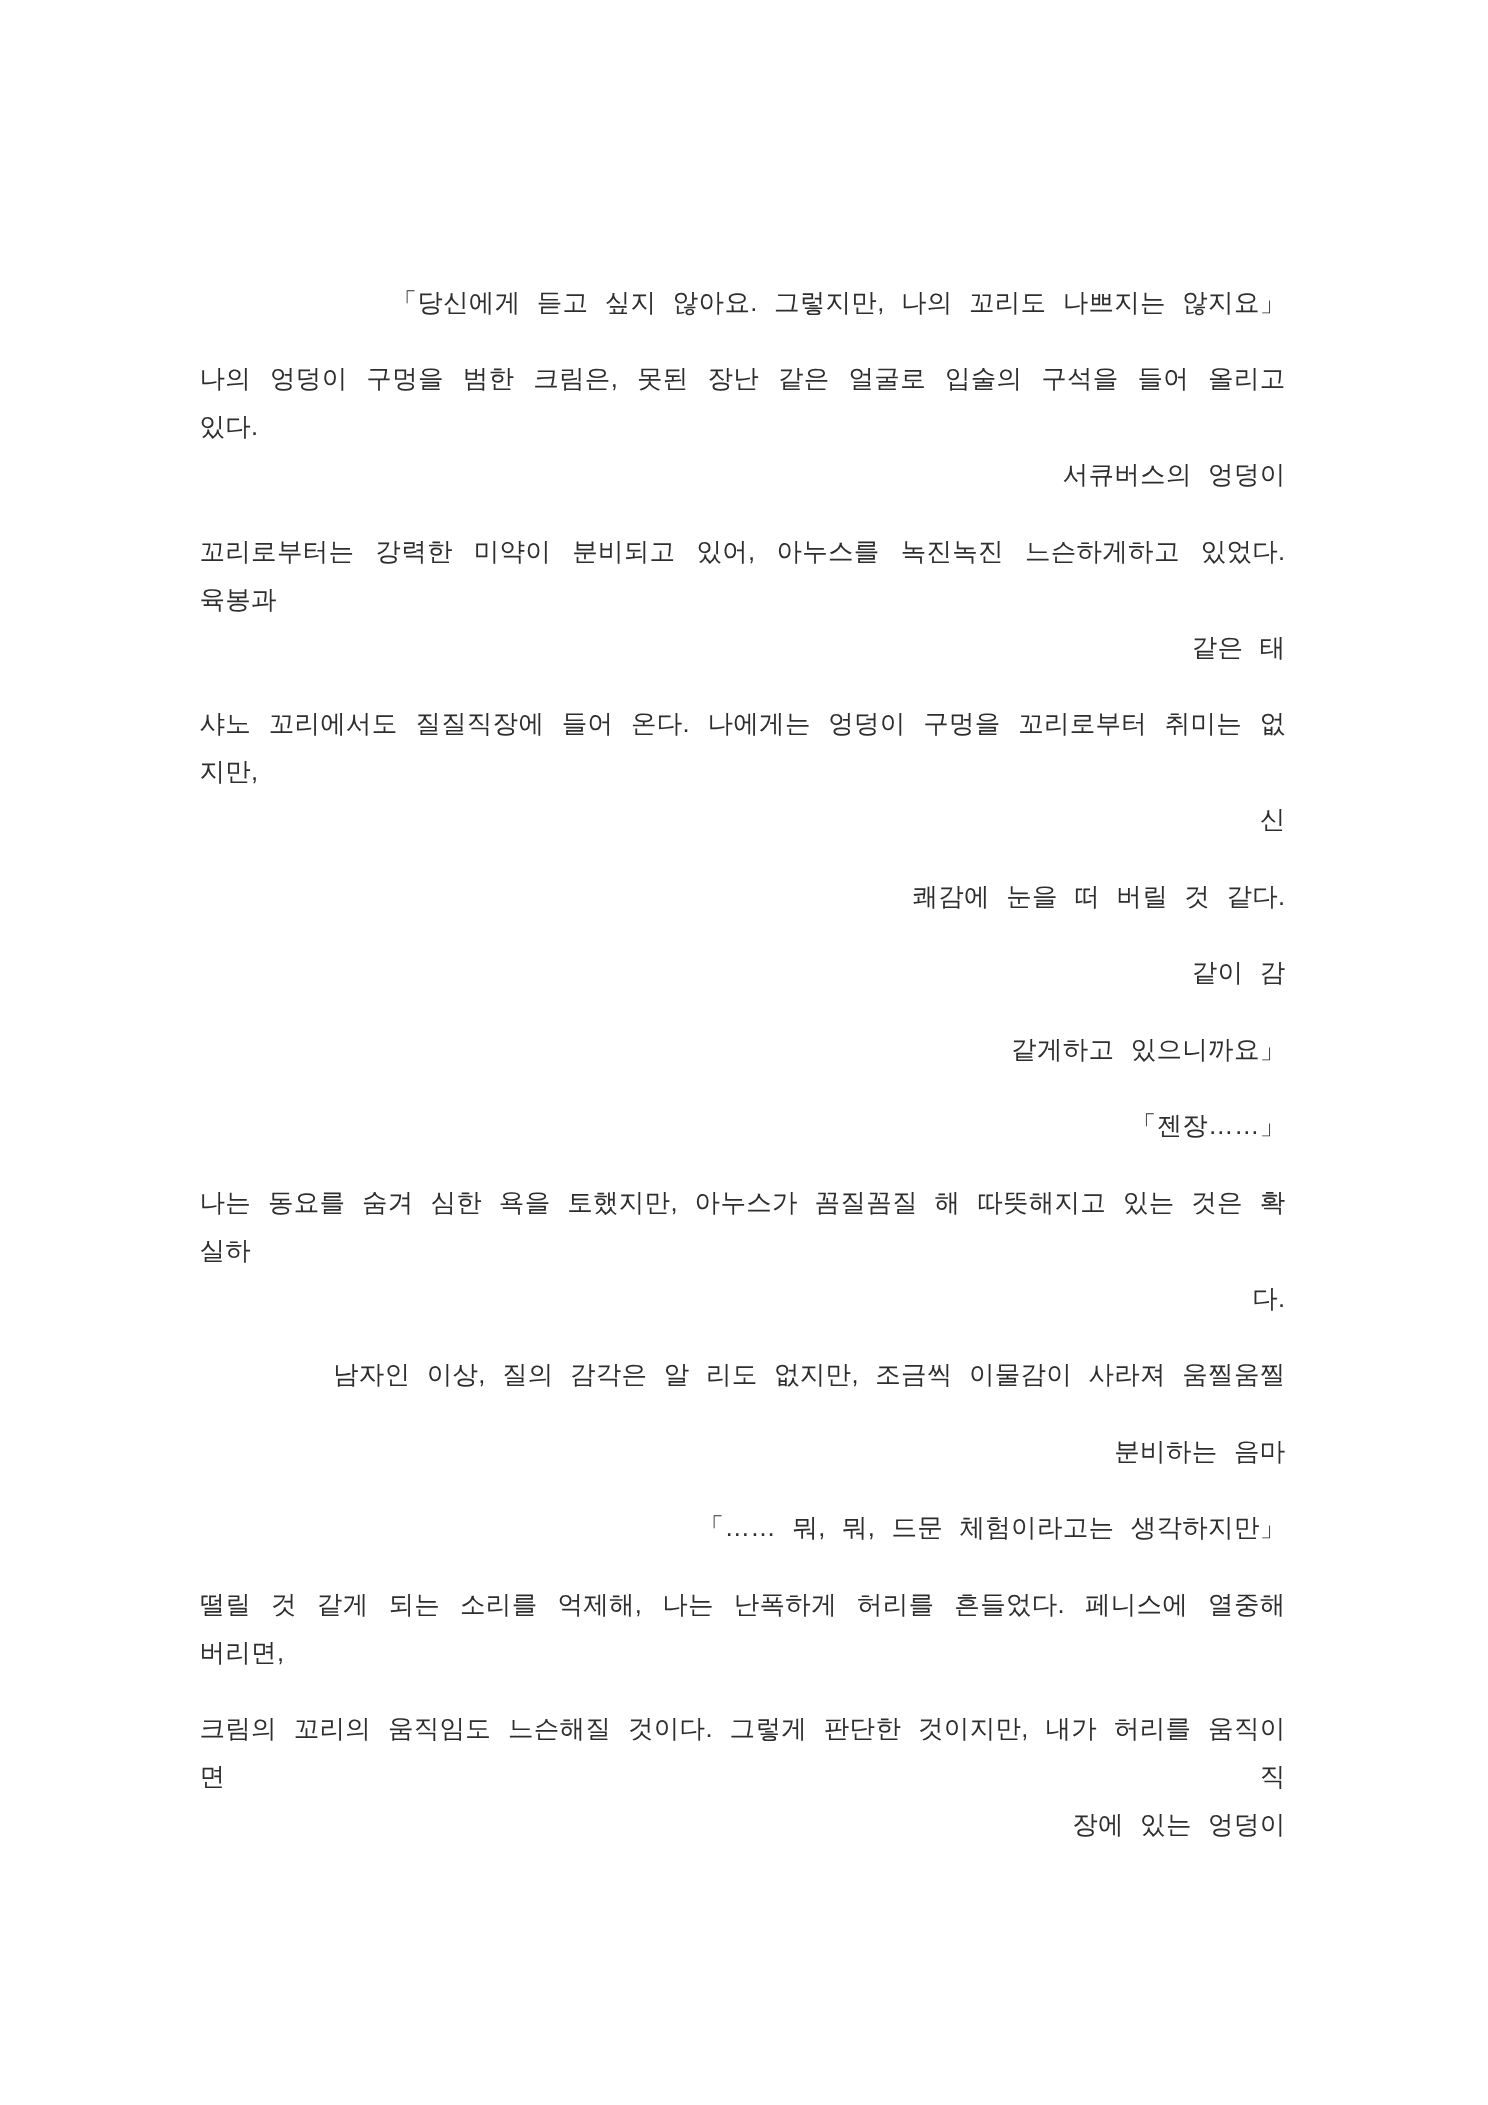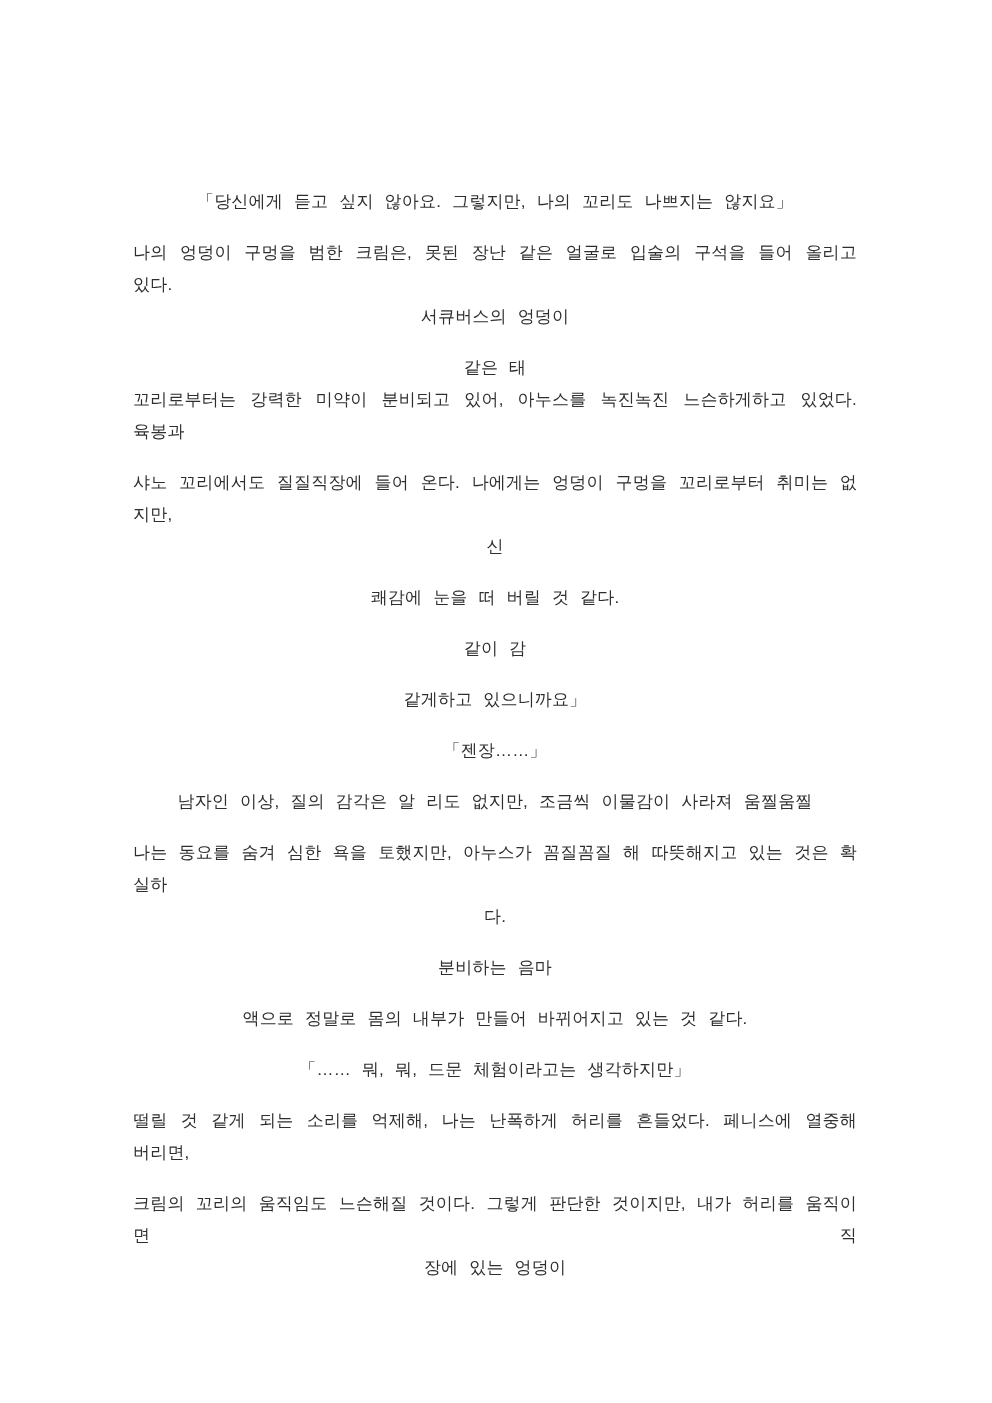--- a/index.html
+++ b/index.html
@@ -24,21 +24,21 @@
     line-height: 32px;
     letter-spacing: 0.2px;
   }
   .para {
     margin: 0 0 19px 0;
   }
   .line {
     margin: 0;
     word-spacing: 6px;
     white-space: normal;
-    text-align: center;
+    text-align: right;
   }
   .line.stretch {
     text-align: justify;
     text-align-last: justify;
   }
 </style>
 </head>
 <body>
 
 <main class="doc">
@@ -46,22 +46,22 @@
   <section class="para">
     <p class="line">「당신에게 듣고 싶지 않아요. 그렇지만, 나의 꼬리도 나쁘지는 않지요」</p>
   </section>
 
   <section class="para">
     <p class="line stretch">나의 엉덩이 구멍을 범한 크림은, 못된 장난 같은 얼굴로 입술의 구석을 들어 올리고 있다.</p>
     <p class="line">서큐버스의 엉덩이</p>
   </section>
 
   <section class="para">
+    <p class="line stretch">꼬리로부터는 강력한 미약이 분비되고 있어, 아누스를 녹진녹진 느슨하게하고 있었다. 육봉과</p>
     <p class="line">같은 태</p>
-    <p class="line stretch">꼬리로부터는 강력한 미약이 분비되고 있어, 아누스를 녹진녹진 느슨하게하고 있었다. 육봉과</p>
   </section>
 
   <section class="para">
     <p class="line stretch">샤노 꼬리에서도 질질직장에 들어 온다. 나에게는 엉덩이 구멍을 꼬리로부터 취미는 없지만,</p>
     <p class="line">신</p>
   </section>
 
   <section class="para">
     <p class="line">쾌감에 눈을 떠 버릴 것 같다.</p>
   </section>
@@ -72,35 +72,32 @@
 
   <section class="para">
     <p class="line">같게하고 있으니까요」</p>
   </section>
 
   <section class="para">
     <p class="line">「젠장……」</p>
   </section>
 
   <section class="para">
-    <p class="line">남자인 이상, 질의 감각은 알 리도 없지만, 조금씩 이물감이 사라져 움찔움찔</p>
+    <p class="line stretch">나는 동요를 숨겨 심한 욕을 토했지만, 아누스가 꼼질꼼질 해 따뜻해지고 있는 것은 확실하</p>
+    <p class="line">다.</p>
   </section>
 
   <section class="para">
-    <p class="line stretch">나는 동요를 숨겨 심한 욕을 토했지만, 아누스가 꼼질꼼질 해 따뜻해지고 있는 것은 확실하</p>
-    <p class="line">다.</p>
+    <p class="line">남자인 이상, 질의 감각은 알 리도 없지만, 조금씩 이물감이 사라져 움찔움찔</p>
   </section>
 
   <section class="para">
     <p class="line">분비하는 음마</p>
   </section>
 
-  <section class="para">
-    <p class="line">액으로 정말로 몸의 내부가 만들어 바뀌어지고 있는 것 같다.</p>
-  </section>
 
   <section class="para">
     <p class="line">「…… 뭐, 뭐, 드문 체험이라고는 생각하지만」</p>
   </section>
 
   <section class="para">
     <p class="line stretch">떨릴 것 같게 되는 소리를 억제해, 나는 난폭하게 허리를 흔들었다. 페니스에 열중해 버리면,</p>
   </section>
 
   <section class="para">

